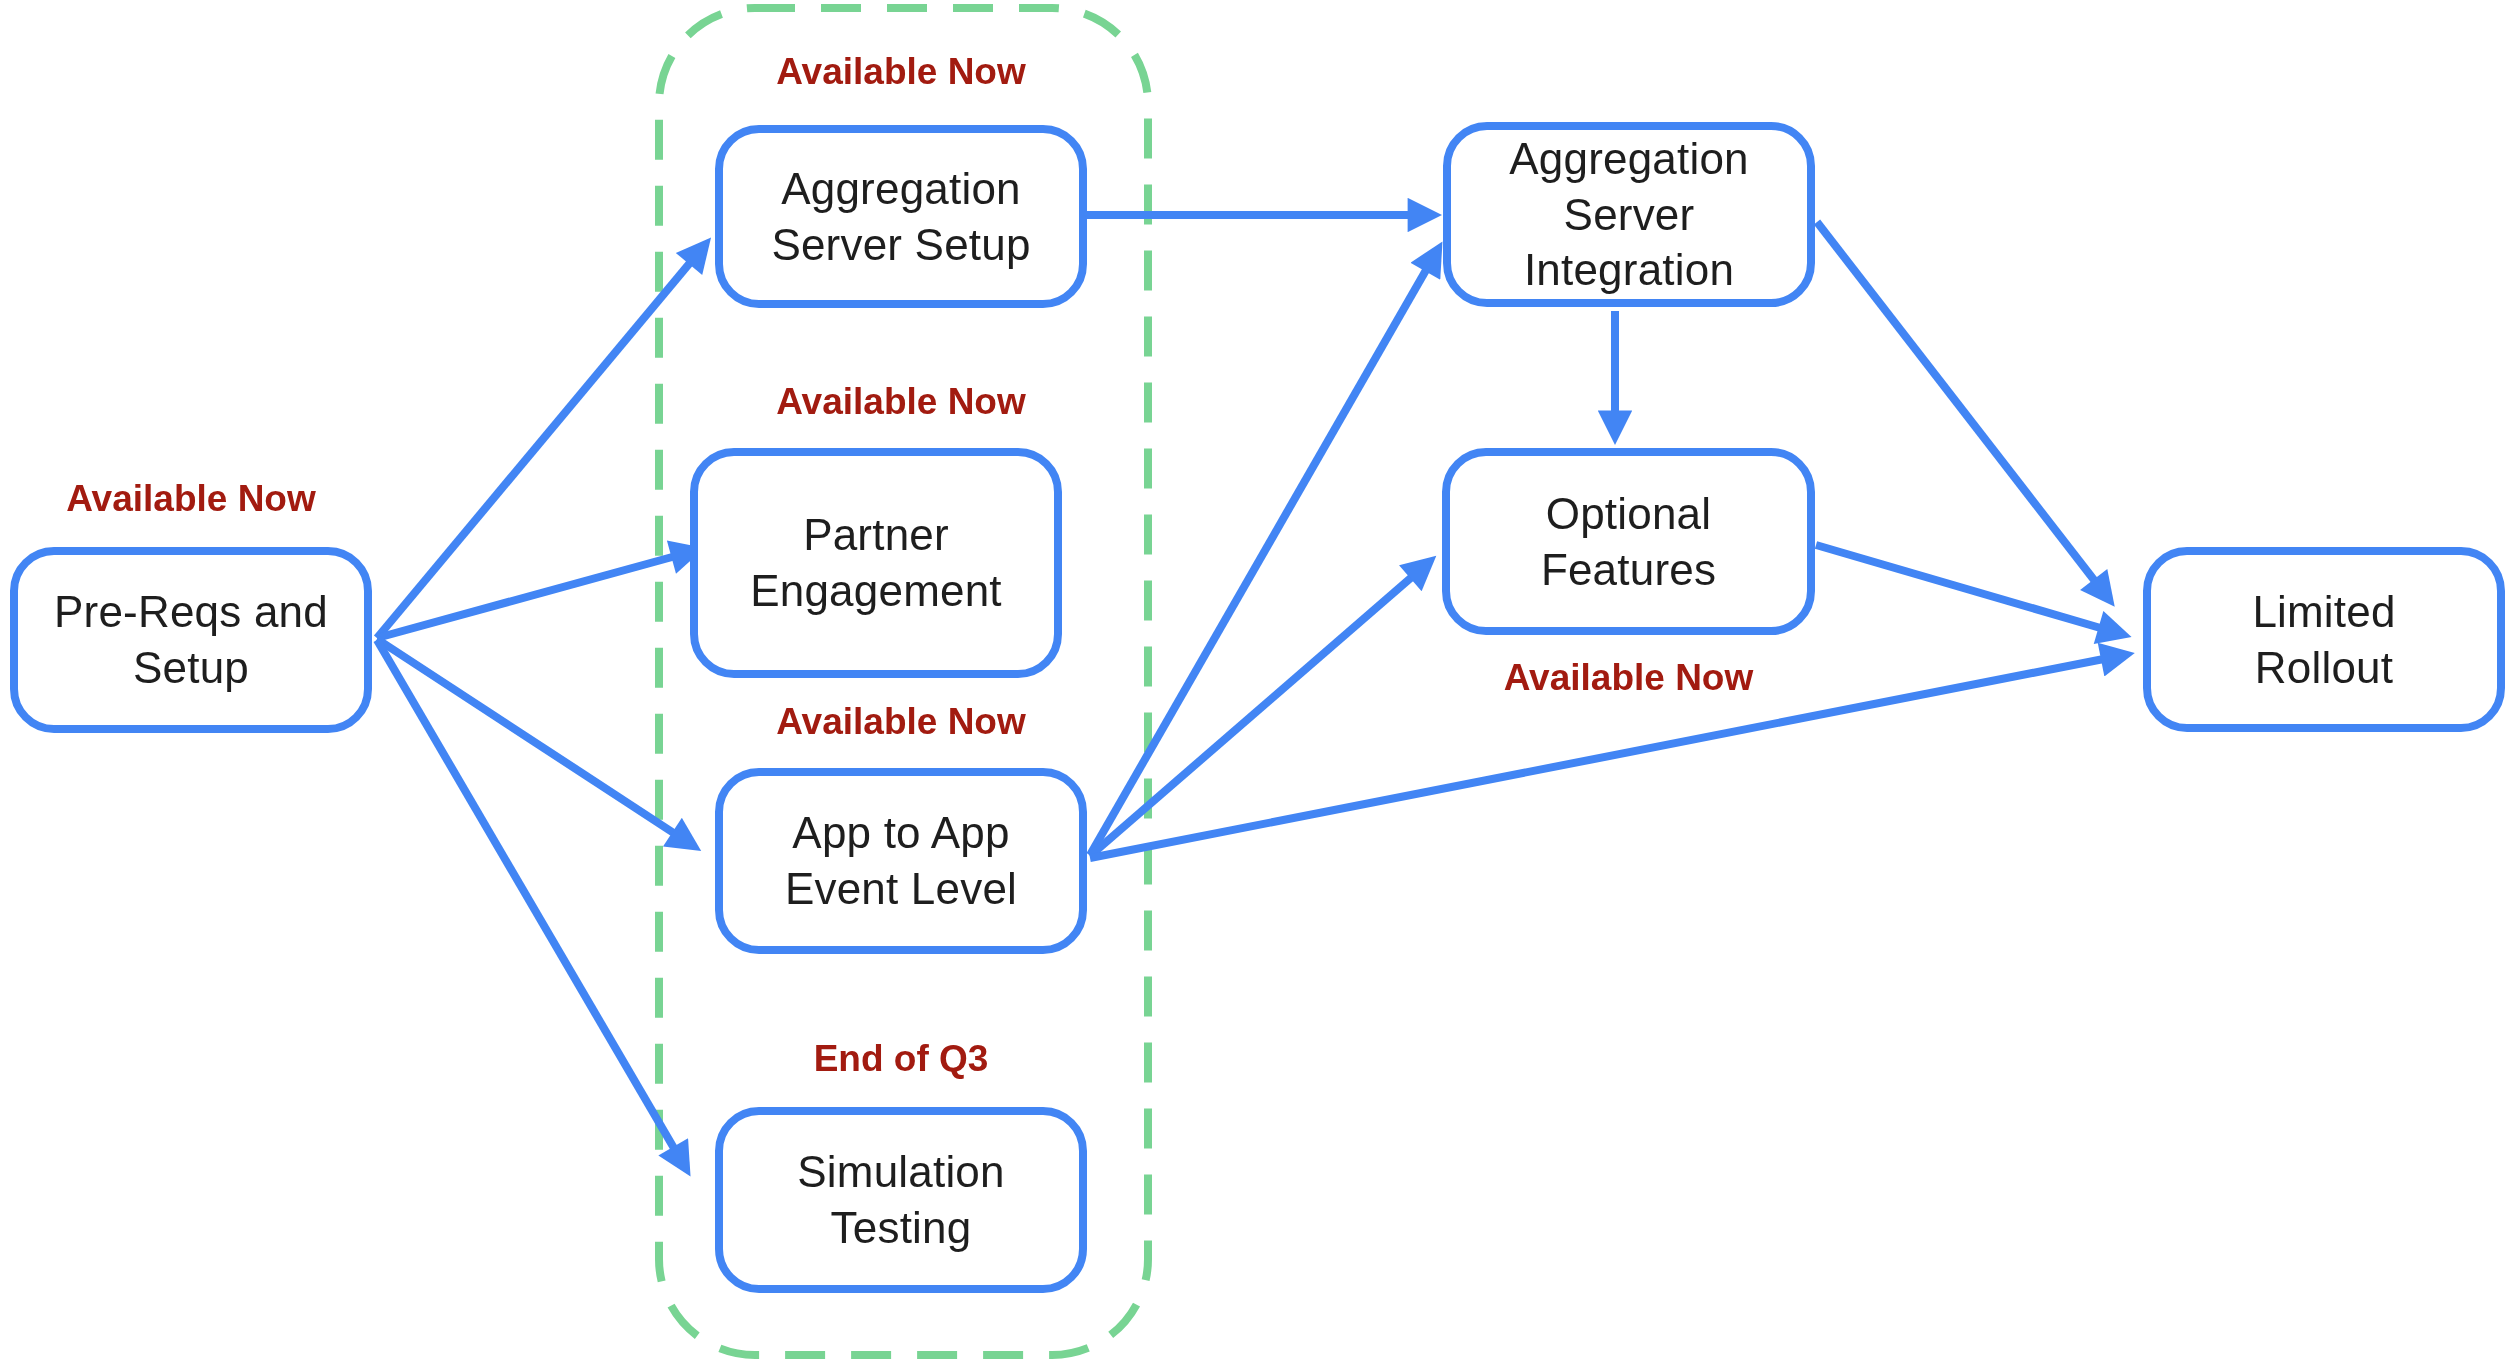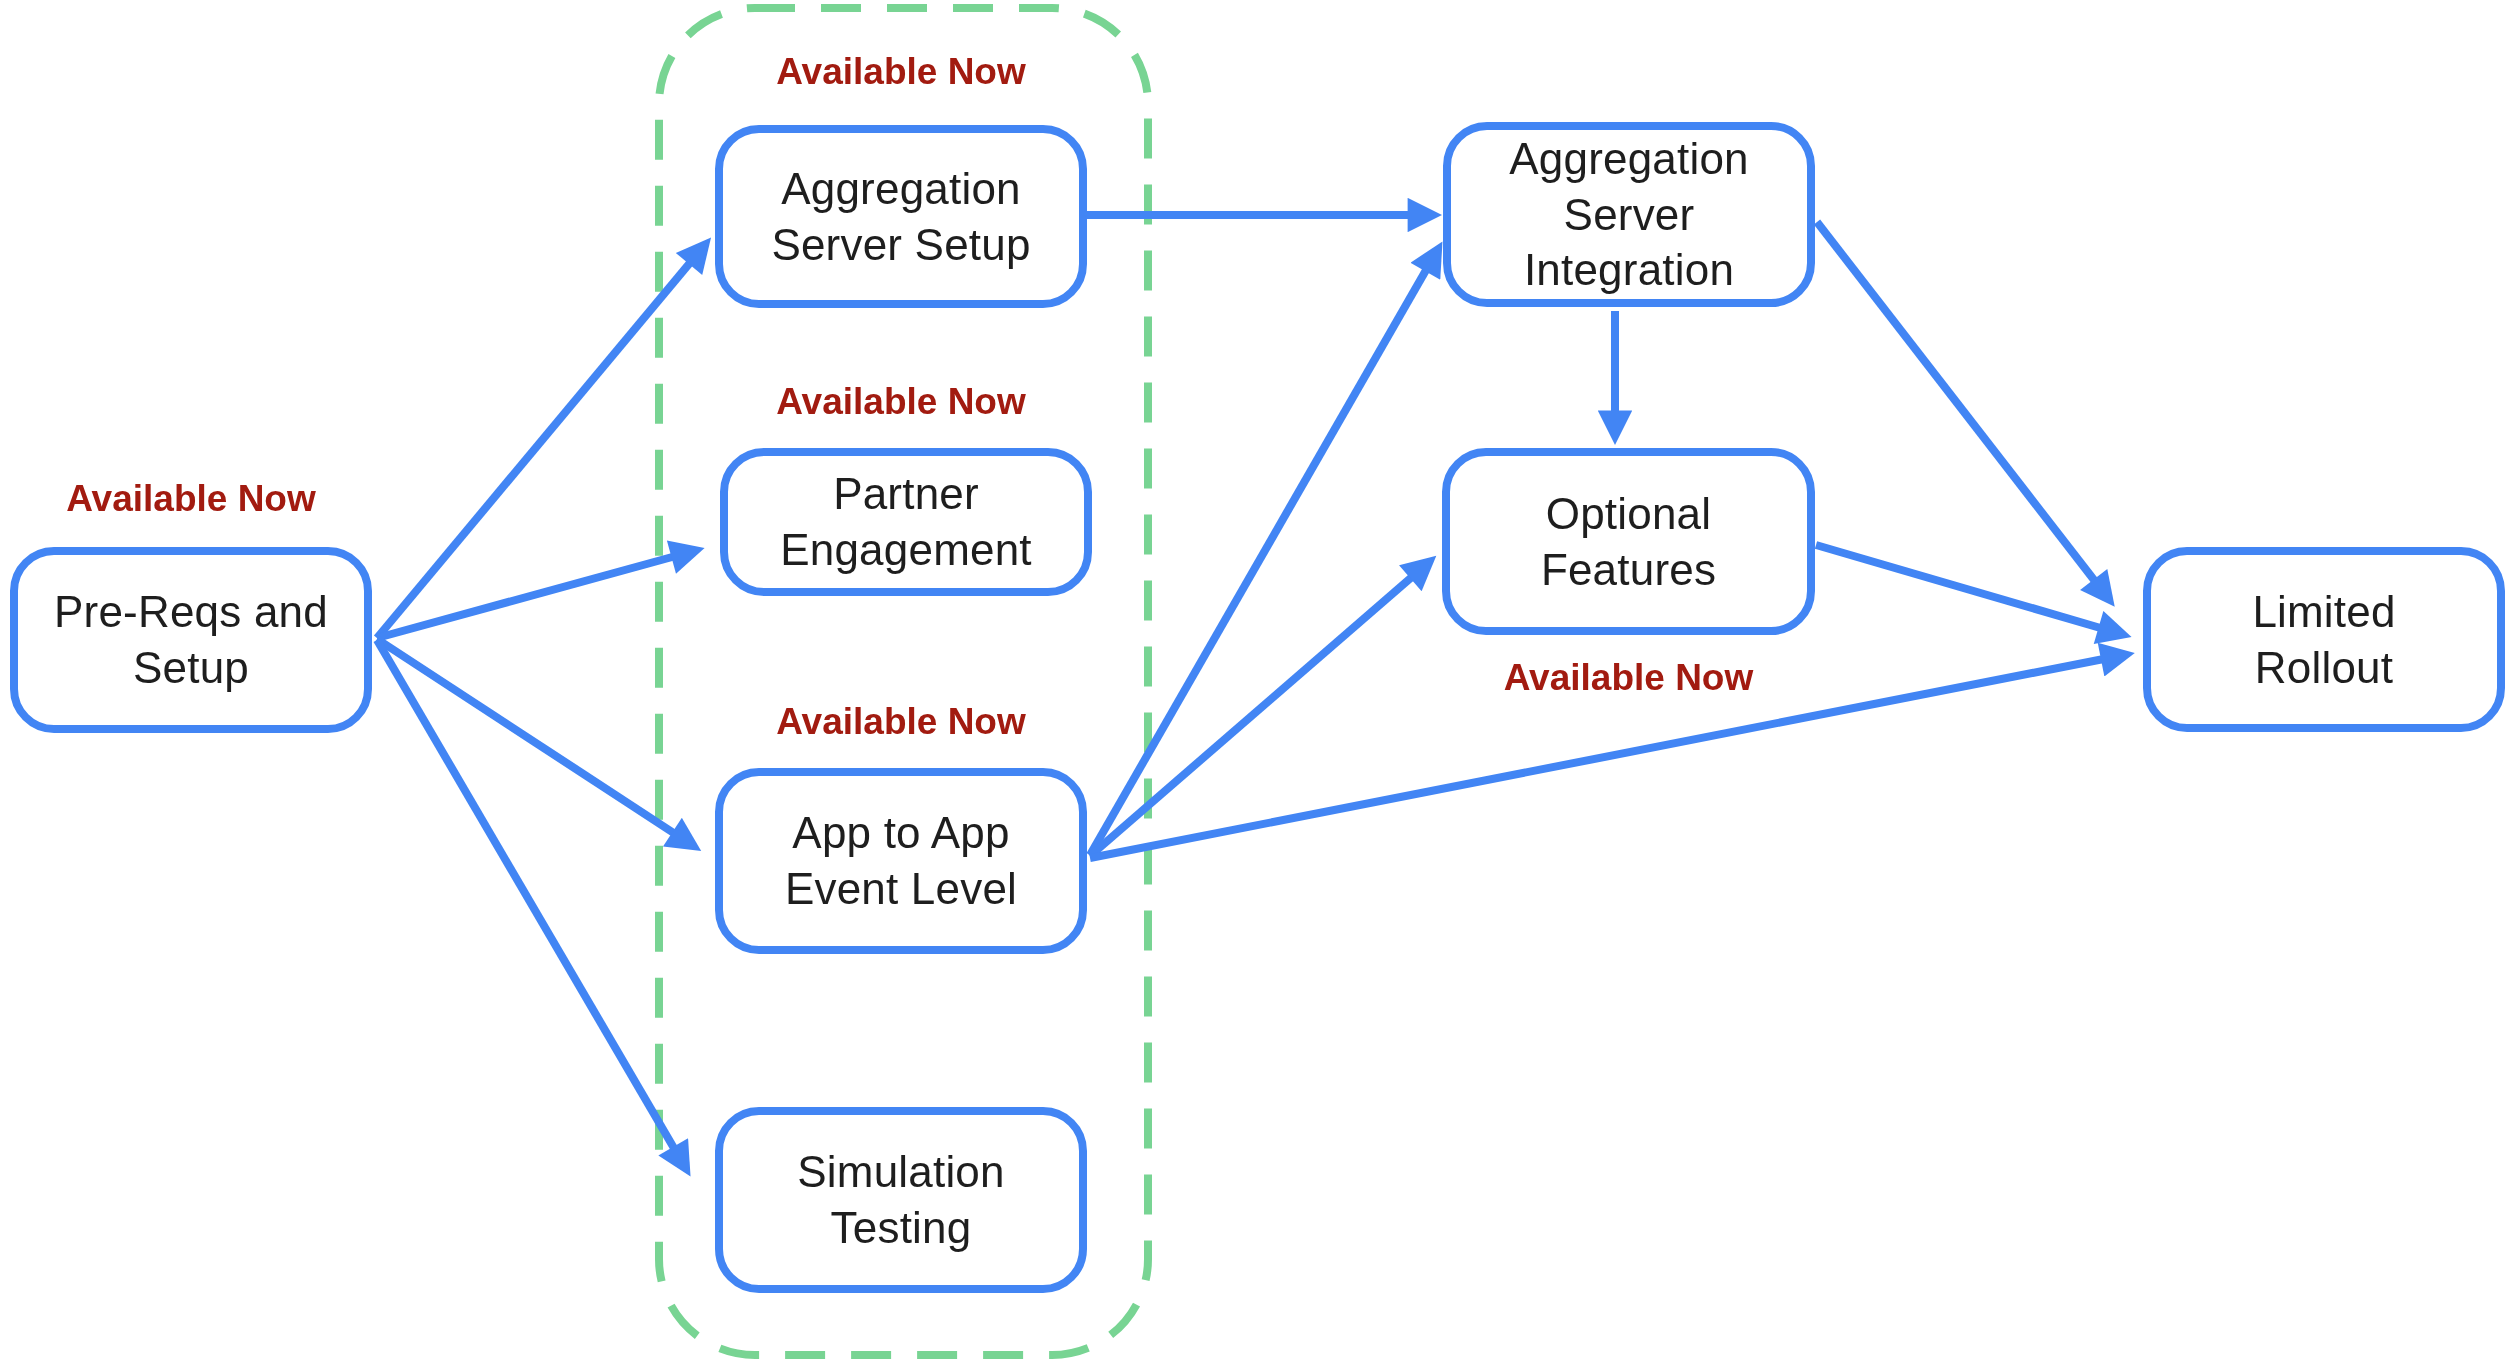--- a/index.html
+++ b/index.html
@@ -68,33 +68,34 @@
     <line class="edge" x1="1090" y1="858" x2="2124" y2="655" marker-end="url(#arrowhead)"></line>
     <line class="edge" x1="1615" y1="311" x2="1615" y2="434" marker-end="url(#arrowhead)"></line>
     <line class="edge" x1="1817" y1="222" x2="2108" y2="598" marker-end="url(#arrowhead)"></line>
     <line class="edge" x1="1816" y1="545" x2="2121" y2="634" marker-end="url(#arrowhead)"></line>
   </svg>
 
   <div class="status" style="left:10px;top:477px;width:362px">Available Now</div>
   <div class="status" style="left:715px;top:50px;width:372px">Available Now</div>
   <div class="status" style="left:715px;top:380px;width:372px">Available Now</div>
   <div class="status" style="left:715px;top:700px;width:372px">Available Now</div>
+  <div class="status" style="left:715px;top:1037px;width:372px">End of Q3</div>
   <div class="status" style="left:1442px;top:656px;width:373px">Available Now</div>
 
   <div class="node" style="left:10px;top:547px;width:362px;height:186px">
     <span class="node-text">Pre-Reqs and
 Setup</span>
   </div>
 
   <div class="node" style="left:715px;top:125px;width:372px;height:183px">
     <span class="node-text">Aggregation
 Server Setup</span>
   </div>
 
-  <div class="node" style="left:720px;top:448px;width:372px;height:148px">
+  <div class="node" style="left:690px;top:448px;width:372px;height:230px">
     <span class="node-text">Partner
 Engagement</span>
   </div>
 
   <div class="node" style="left:715px;top:768px;width:372px;height:186px">
     <span class="node-text">App to App
 Event Level</span>
   </div>
 
   <div class="node" style="left:715px;top:1107px;width:372px;height:186px">

